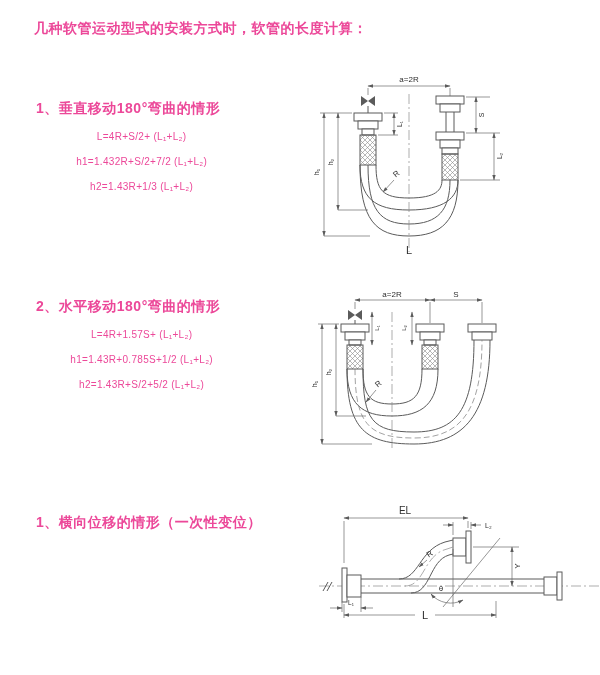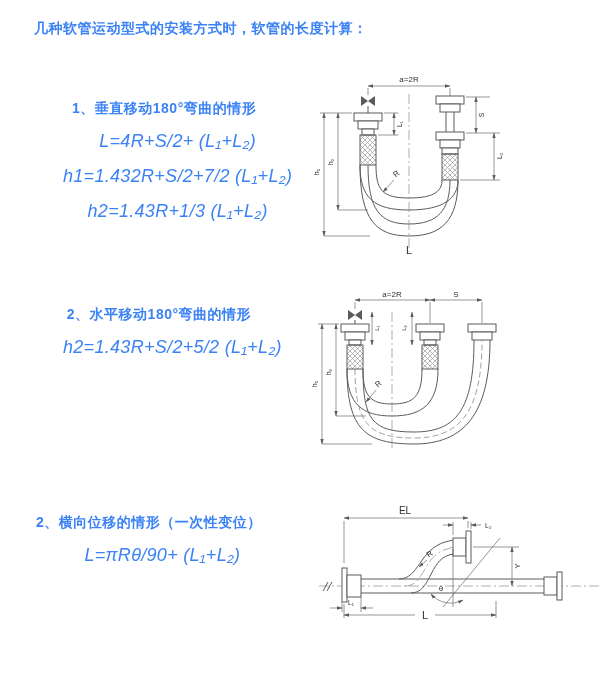--- a/index.html
+++ b/index.html
@@ -1,23 +1,23 @@
 <!DOCTYPE html>
 <html><head>
 <meta charset="utf-8">
 <style>
   html,body{margin:0;padding:0;}
   body{background:#ffffff;}
   .page{position:relative;width:600px;height:675px;background:#ffffff;overflow:hidden;
-        font-family:"Liberation Sans","DejaVu Sans",sans-serif;color:#3b82f6;}
+        font-family:"Liberation Sans","DejaVu Sans",sans-serif;color:#ec4899;}
   .title{position:absolute;left:34px;top:20px;font-size:14px;font-weight:bold;letter-spacing:.5px;}
   .section{position:absolute;left:36px;text-align:center;}
-  .sec1{top:100px;} .sec2{top:298px;margin-top:8px;} .sec3{top:514px;}
+  .sec1{top:100px;} .sec2{top:298px;} .sec3{top:514px;}
   .heading{font-size:14px;font-weight:bold;letter-spacing:.5px;margin:0 0 13px 0;}
-  .formula{font-size:18px;margin:0 0 14px 27px;letter-spacing:.3px;font-style:italic;}
+  .formula{font-size:10px;margin:0 0 14px 27px;letter-spacing:.3px;}
   .diag{position:absolute;}
   .d1{left:310px;top:70px;} .d2{left:310px;top:286px;} .d3{left:313px;top:503px;}
   svg{display:block;}
   svg text{font-family:"Liberation Sans","DejaVu Sans",sans-serif;fill:#2e2e2e;}
   .ln{stroke:#5b5b5b;stroke-width:1;fill:none;}
   .fit{stroke:#5b5b5b;stroke-width:1;fill:#ffffff;}
   .dim{stroke:#6a6a6a;stroke-width:.7;fill:none;}
   .cl{stroke:#8a8a8a;stroke-width:.7;fill:none;stroke-dasharray:10 3 2 3;}
   .ph{stroke:#7a7a7a;stroke-width:.7;fill:none;stroke-dasharray:6 3;}
   .valve{fill:#5b5b5b;stroke:none;}
@@ -31,26 +31,27 @@
 
   <div class="section sec1">
     <div class="heading">1、垂直移动180°弯曲的情形</div>
     <div class="formula">L=4R+S/2+ (L₁+L₂)</div>
     <div class="formula">h1=1.432R+S/2+7/2 (L₁+L₂)</div>
     <div class="formula">h2=1.43R+1/3 (L₁+L₂)</div>
   </div>
 
   <div class="section sec2">
     <div class="heading">2、水平移动180°弯曲的情形</div>
+    <div class="formula">L=4R+1.57S+ (L₁+L₂)</div>
+    <div class="formula">h1=1.43R+0.785S+1/2 (L₁+L₂)</div>
     <div class="formula">h2=1.43R+S/2+5/2 (L₁+L₂)</div>
   </div>
 
   <div class="section sec3">
-    <div class="heading">2、横向位移的情形（一次性变位）</div>
-    <div class="formula">L=πRθ/90+ (L₁+L₂)</div>
+    <div class="heading">1、横向位移的情形（一次性变位）</div>
   </div>
 
   <div class="diag d1">
     <svg width="272" height="192" viewBox="0 0 272 192">
       <defs>
         <marker id="a1" viewBox="0 0 10 10" refX="9" refY="5" markerWidth="8" markerHeight="8" orient="auto-start-reverse">
           <path d="M0,2 L10,5 L0,8 z" fill="#5b5b5b"></path>
         </marker>
         <pattern id="b1" width="5" height="5" patternUnits="userSpaceOnUse">
           <path d="M0,5 L5,0 M0,0 L5,5" stroke="#8a8a8a" stroke-width="0.6"></path>

